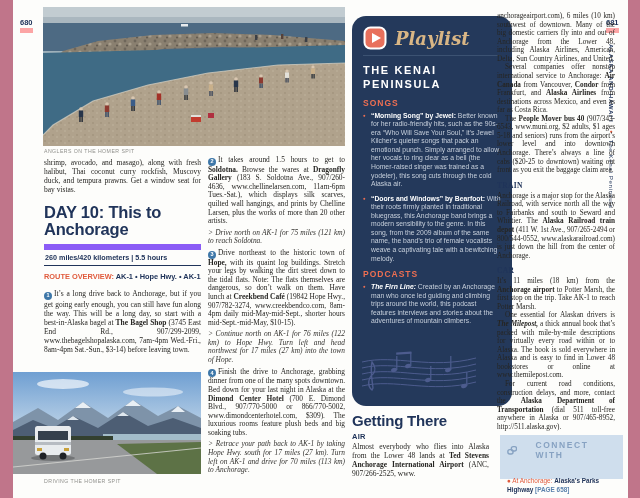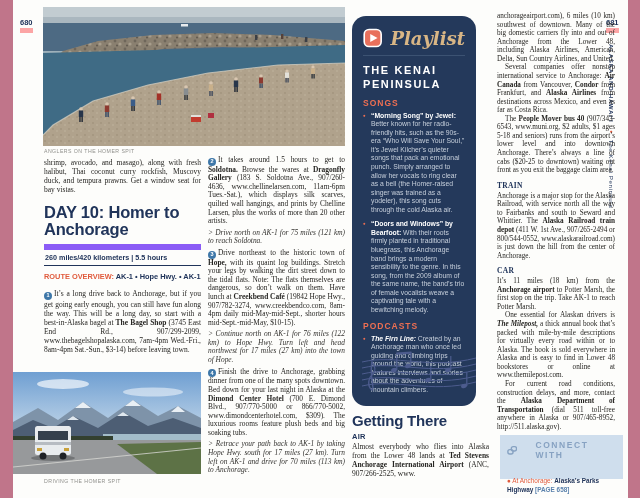--- a/index.html
+++ b/index.html
@@ -39,21 +39,21 @@
   .ind{text-indent:8px;}
   .note{font-style:italic;font-size:7.1px;margin:0 0 4px 4px;color:#33322f;}
   .h-day{font:700 16.5px/1.05 "Liberation Sans",sans-serif;color:#20345a;margin:9px 0 6px 0;
          letter-spacing:-.2px;}
   .stats{border-top:6px solid #8b5cf6;border-bottom:1px solid #20345a;padding:3px 1px;
          font:700 7.2px "Liberation Sans",sans-serif;color:#20345a;margin-bottom:6px;}
   .route{font:700 7.4px/1.3 "Liberation Sans",sans-serif;margin:0 0 7px 0;}
   .stepnum{display:inline-flex;width:8px;height:8px;border-radius:50%;background:#3e77a8;
            color:#fff;font:700 5.5px/1 "Liberation Sans",sans-serif;align-items:center;
            justify-content:center;margin-right:2px;vertical-align:-1px;}
-  .pl-box{position:absolute;left:352px;top:16px;width:124px;height:390px;background:#24395b;
+  .pl-box{position:absolute;left:352px;top:16px;width:160px;height:390px;background:#24395b;
           border-radius:14px;padding:10px 11px;box-sizing:border-box;
           font-family:"Liberation Sans",sans-serif;}
   .pl-header{display:flex;align-items:center;gap:8px;margin-bottom:5px;}
   .pl-title{font:italic 700 18px "DejaVu Serif",serif;color:#d9b685;}
   .pl-hr{border:none;border-top:1px solid #3c5272;margin:4px 0 7px 0;}
   .pl-head{font:700 11px/1.3 "Liberation Sans",sans-serif;color:#ffffff;letter-spacing:1.6px;
            margin-bottom:4px;}
   .pl-label{font:700 8.5px "Liberation Sans",sans-serif;color:#ee6f52;letter-spacing:1px;
             margin:6px 0 4px 0;}
   .pl-item{position:relative;font-size:6.8px;line-height:1.26;color:#c6cfdb;margin-bottom:6px;
@@ -183,21 +183,21 @@
         <rect x="148" y="108" width="10" height="7" fill="#c23b2e"></rect>
         <rect x="148" y="108" width="10" height="2" fill="#e0e0dc"></rect>
         <rect x="165" y="106" width="6" height="5" fill="#b03040"></rect>
       </g>
     </svg>
   </div>
   <div class="caption cap-top">ANGLERS ON THE HOMER SPIT</div>
 
   <div class="col col-left">
     <p class="body">shrimp, avocado, and masago), along with fresh halibut, Thai coconut curry rockfish, Muscovy duck, and tempura prawns. Get a window seat for bay vistas.</p>
-    <div class="h-day">DAY 10: Homer to Anchorage</div>
+    <div class="h-day">DAY 10: This to Anchorage</div>
     <div class="stats">260 miles/420 kilometers | 5.5 hours</div>
     <p class="route"><span class="c-coral">ROUTE OVERVIEW:</span><span class="c-navy"> AK-1 • Hope Hwy. • AK-1</span></p>
     <p class="body"><span class="stepnum">1</span><span><span>It’s a long drive back to Anchorage, but if you get going early enough, you can still have fun along the way. This will be a long day, so start with a best-in-Alaska bagel at </span><span class="b">The Bagel Shop</span><span> (3745 East End Rd., 907/299-2099, www.thebagelshopalaska.com, 7am-4pm Wed.-Fri., 8am-4pm Sat.-Sun., $3-14) before leaving town.</span></span></p>
   </div>
 
   <div class="photo photo-bottom">
     <svg width="188" height="102" viewBox="0 0 188 102" preserveAspectRatio="none">
       <defs>
         <linearGradient id="sky2" x1="0" y1="0" x2="0" y2="1">
           <stop offset="0" stop-color="#6f9fd2"></stop>

